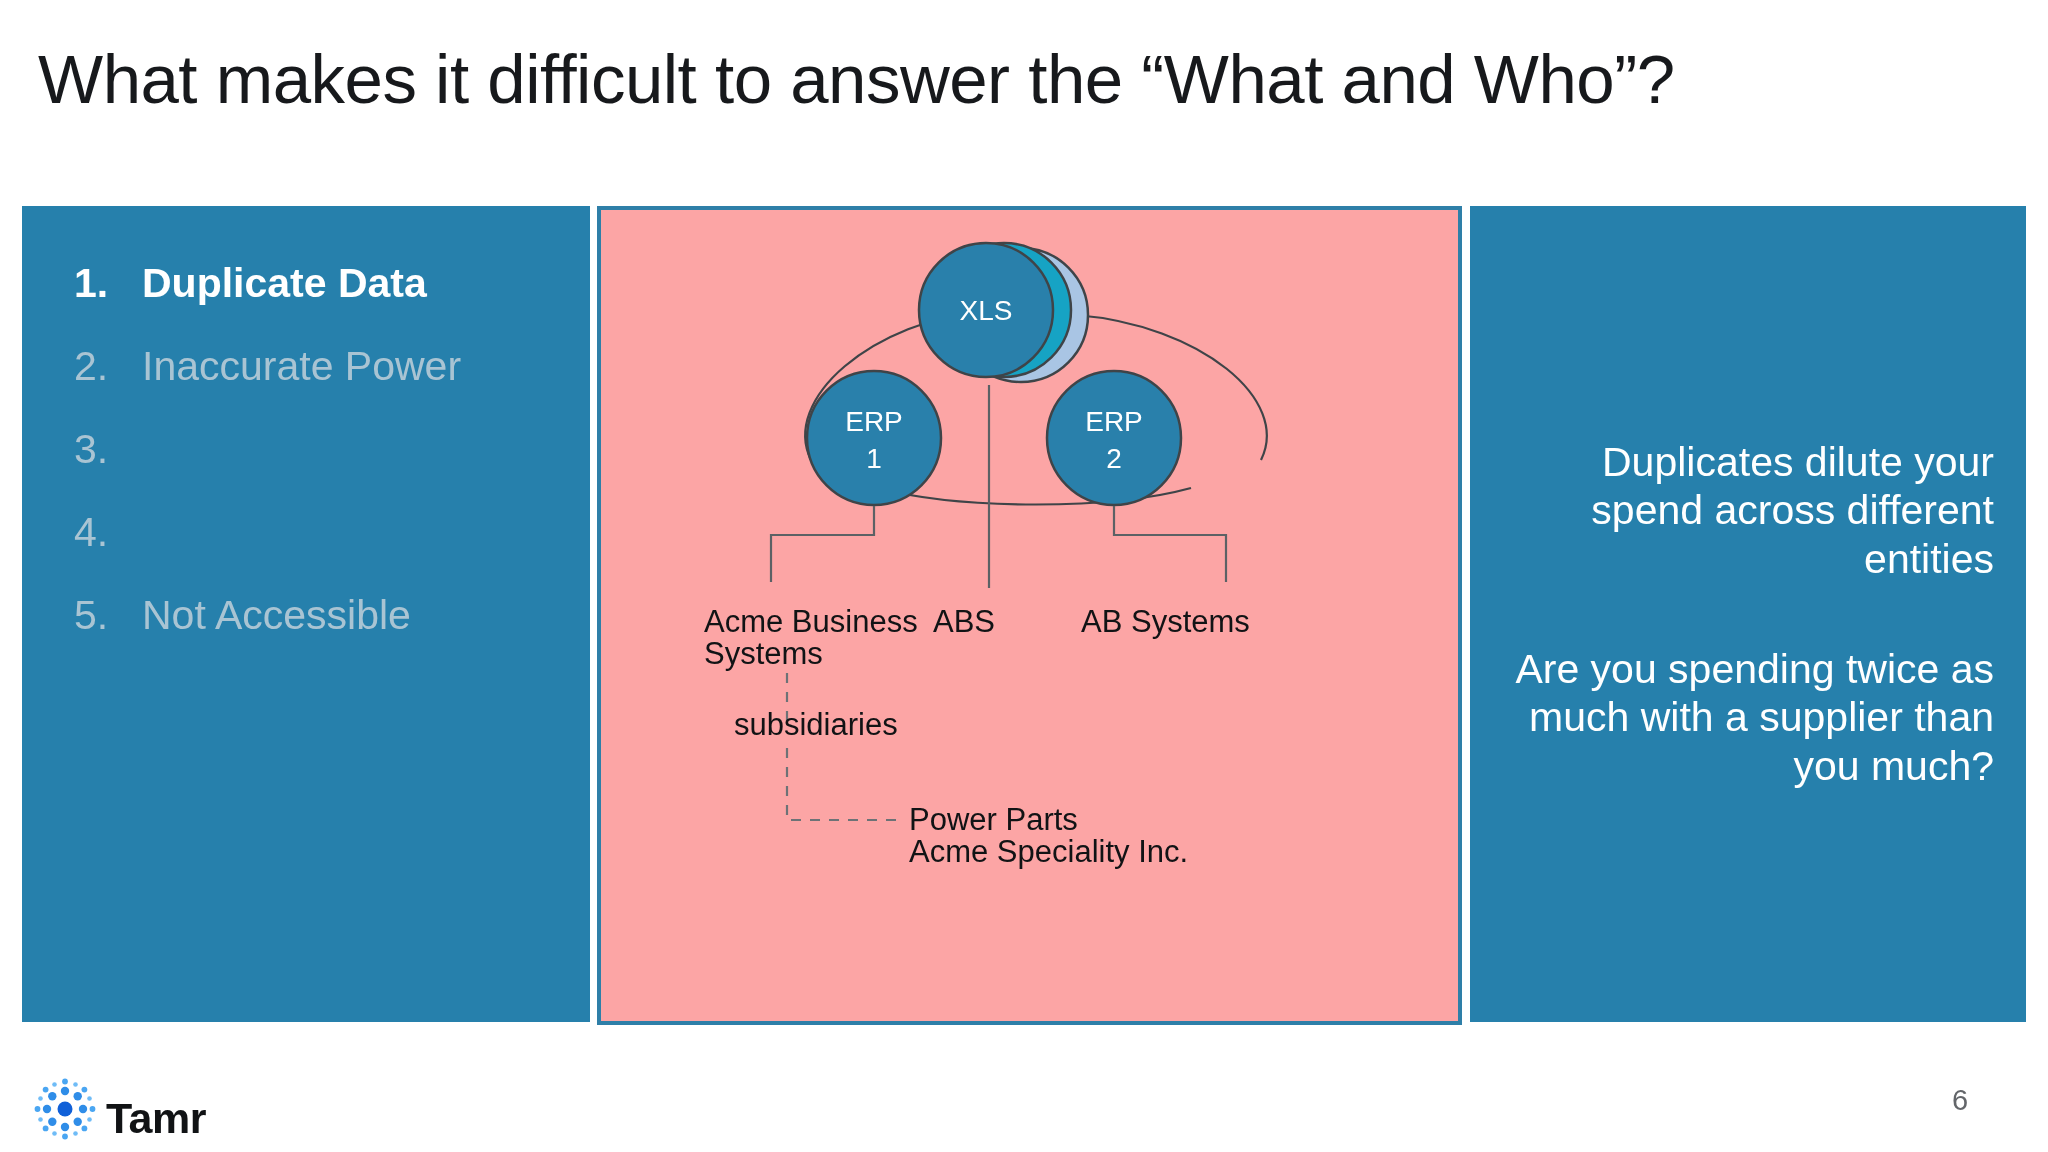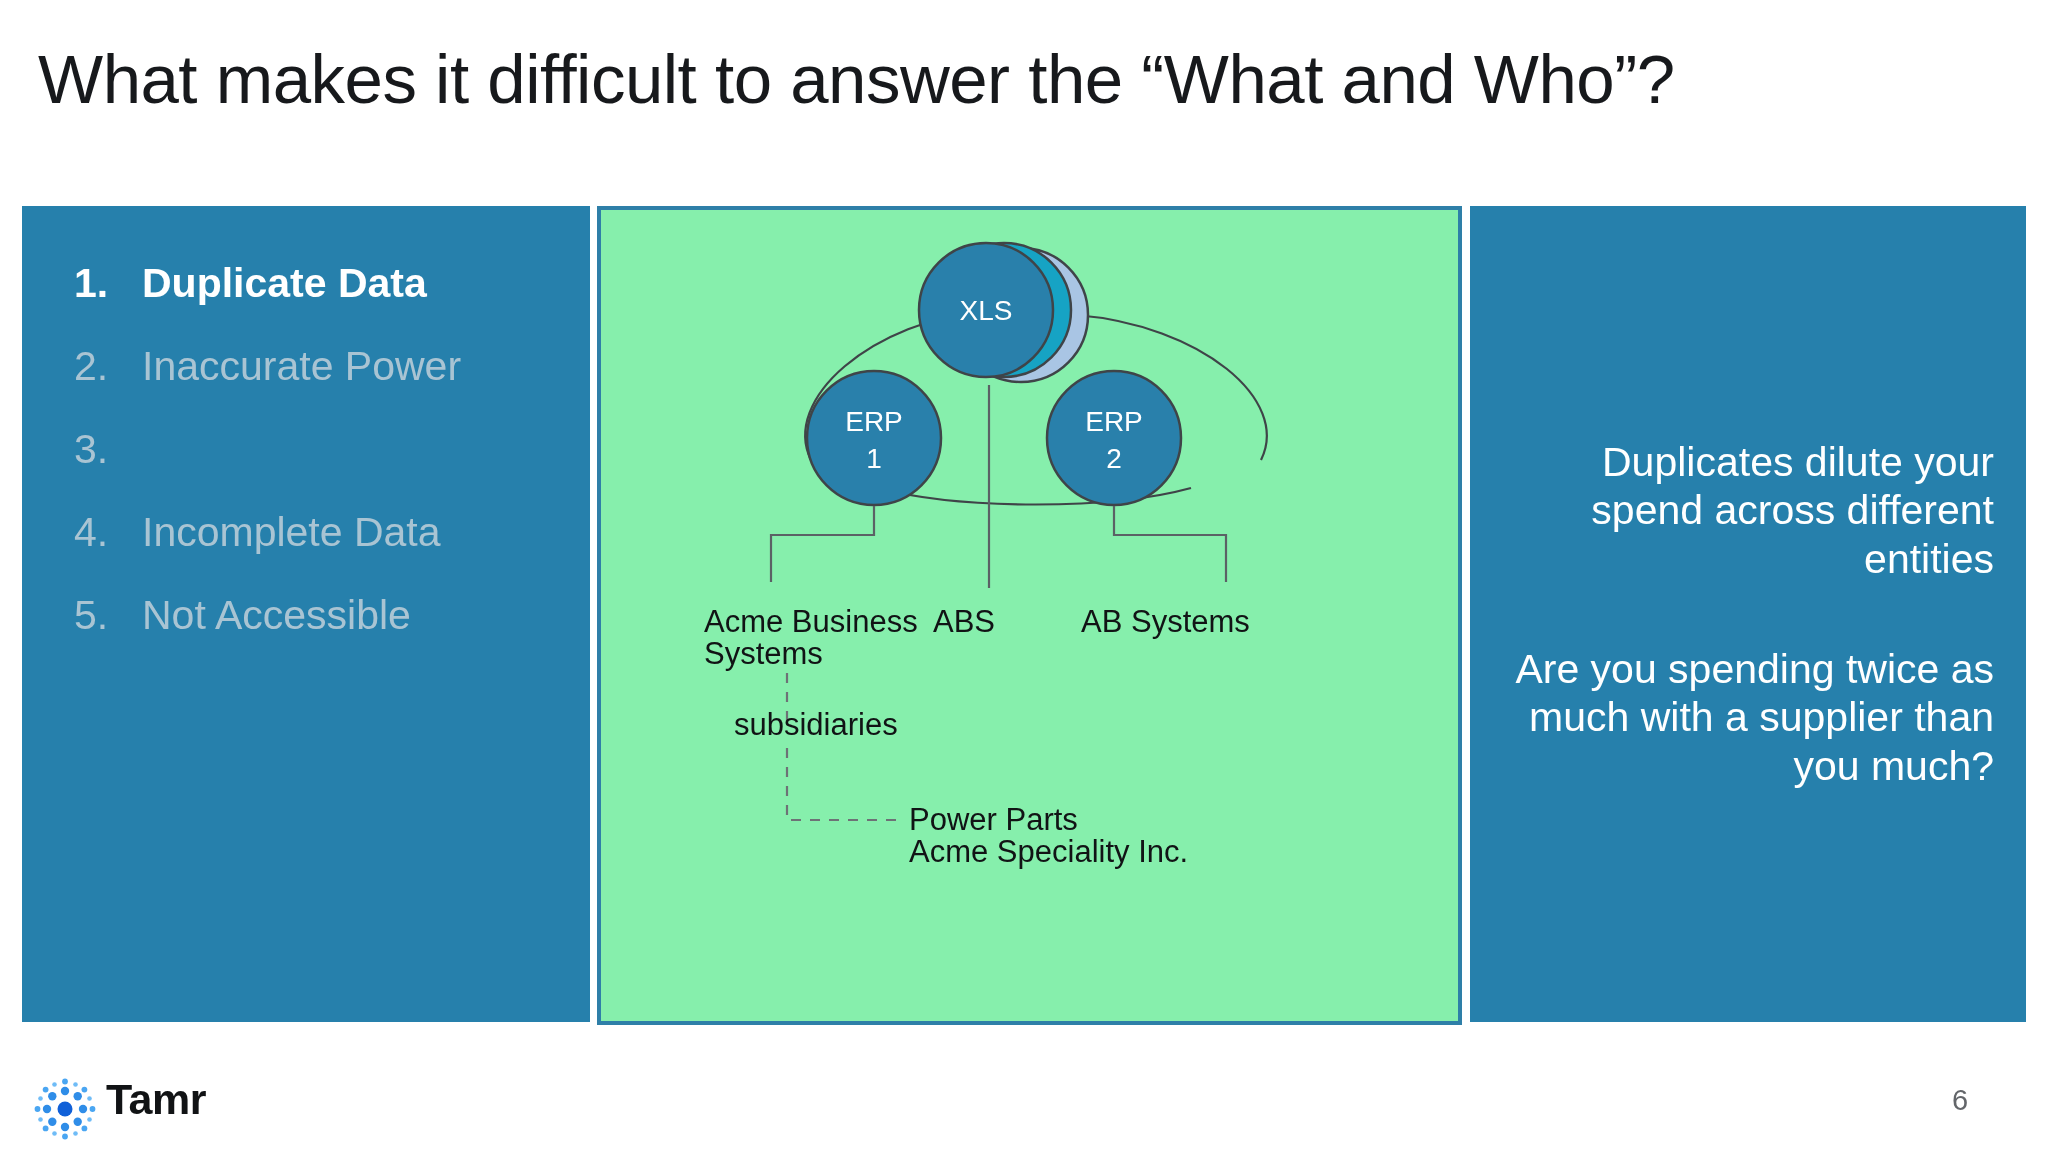--- a/index.html
+++ b/index.html
@@ -66,21 +66,21 @@
     font-weight: 400;
   }
 
   
   #diagram-panel {
     position: absolute;
     left: 597px;
     top: 206px;
     width: 865px;
     height: 819px;
-    background: #86efac;
+    background: #fca5a5;
     border: 4px solid #2e7fa8;
     box-sizing: border-box;
   }
   #diagram-svg {
     position: absolute;
     left: 0;
     top: 0;
     width: 865px;
     height: 819px;
   }
@@ -151,21 +151,21 @@
   #insight-para-2 {
     margin-top: 62px;
   }
 
   
   #footer-logo {
     position: absolute;
     left: 34px;
     top: 1078px;
     display: flex;
-    align-items: flex-start;
+    align-items: flex-end;
   }
   #logo-mark {
     width: 62px;
     height: 62px;
     position: relative;
   }
   #logo-wordmark {
     font-size: 43px;
     color: #111315;
     font-weight: 700;
@@ -197,21 +197,20 @@
     <span class="issue-num">2.</span>
     <span class="issue-label">Inaccurate Power</span>
   </div>
 
   <div class="issue-row muted" style="top:220px;">
     <span class="issue-num">3.</span>
   </div>
 
   <div class="issue-row muted" style="top:303px;">
     <span class="issue-num">4.</span>
-    <span class="issue-label">Incomplete Data</span>
   </div>
 
   <div class="issue-row muted" style="top:386px;">
     <span class="issue-num">5.</span>
     <span class="issue-label">Not Accessible</span>
   </div>
 
 </div>
 
 <div id="diagram-panel">

